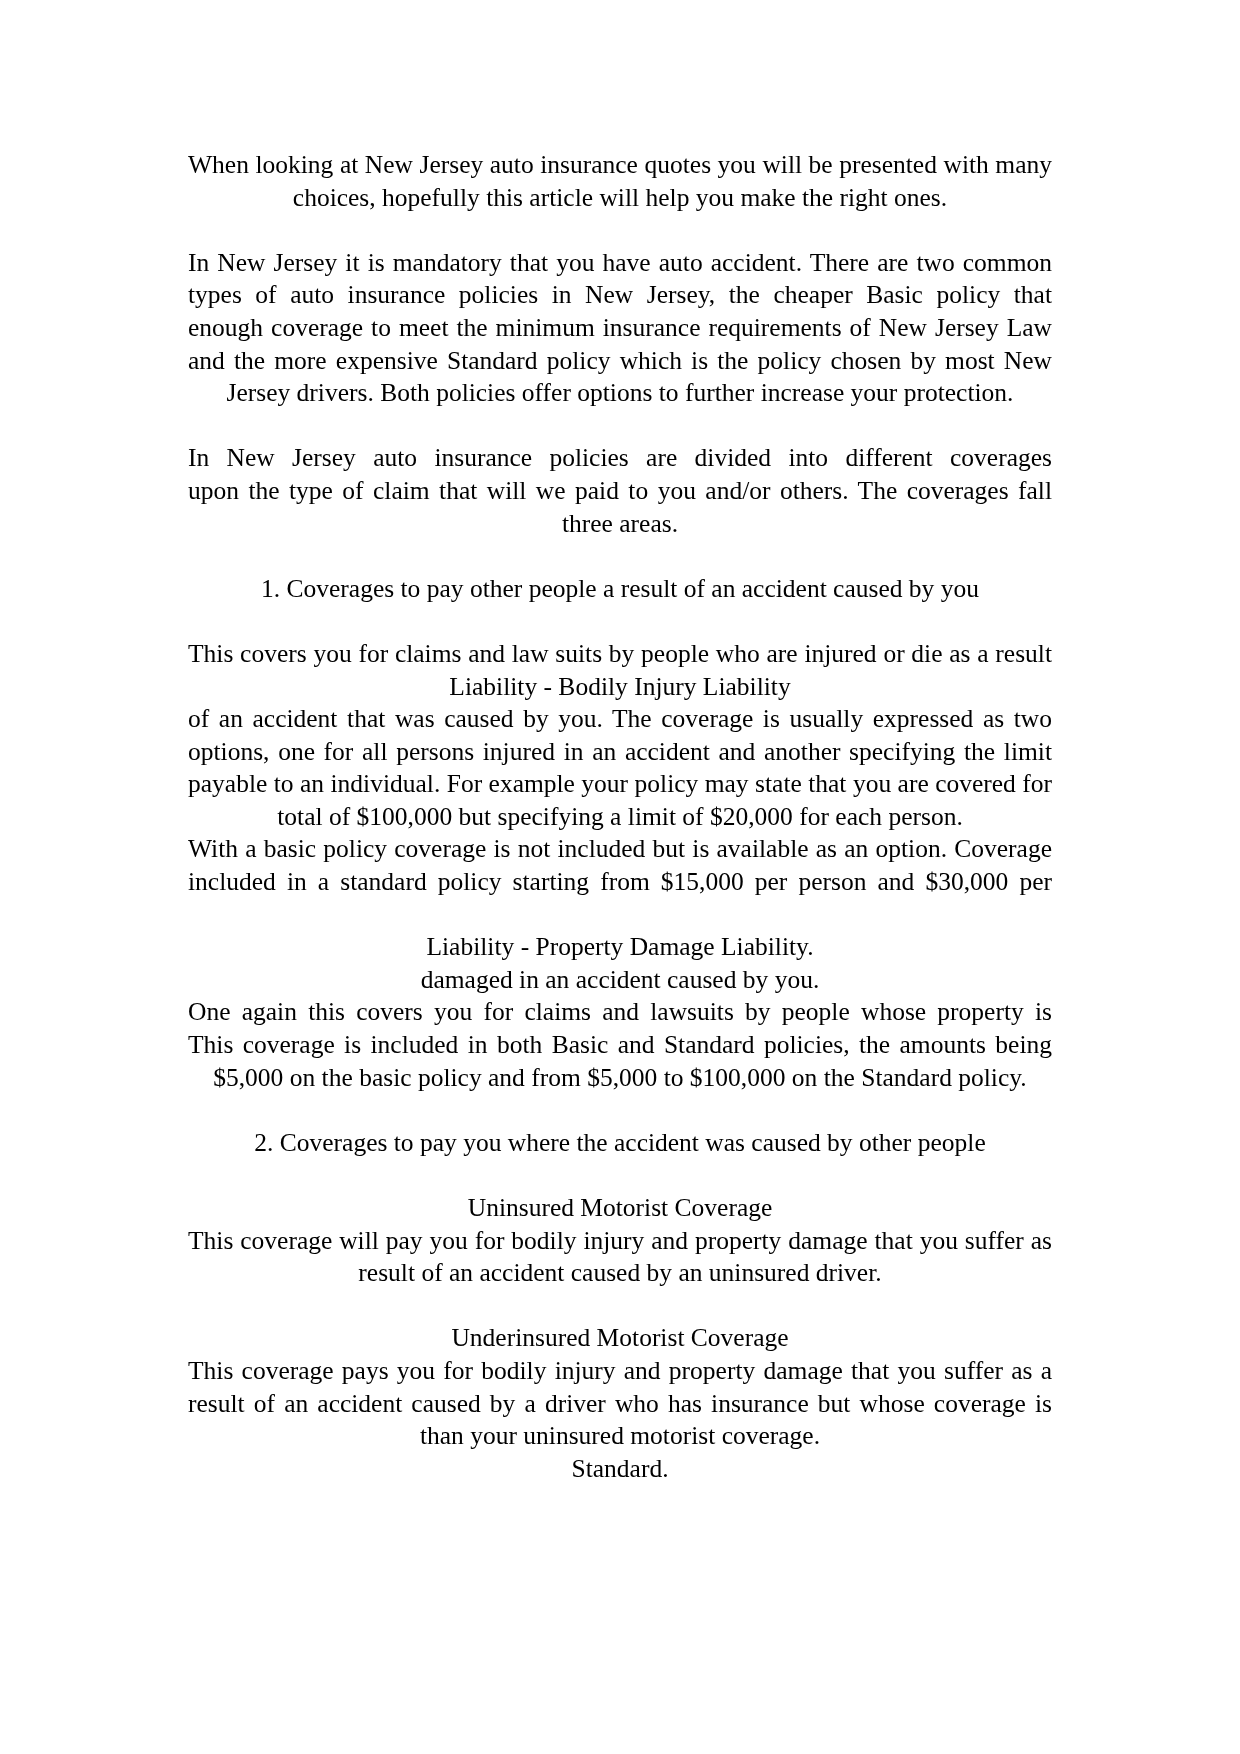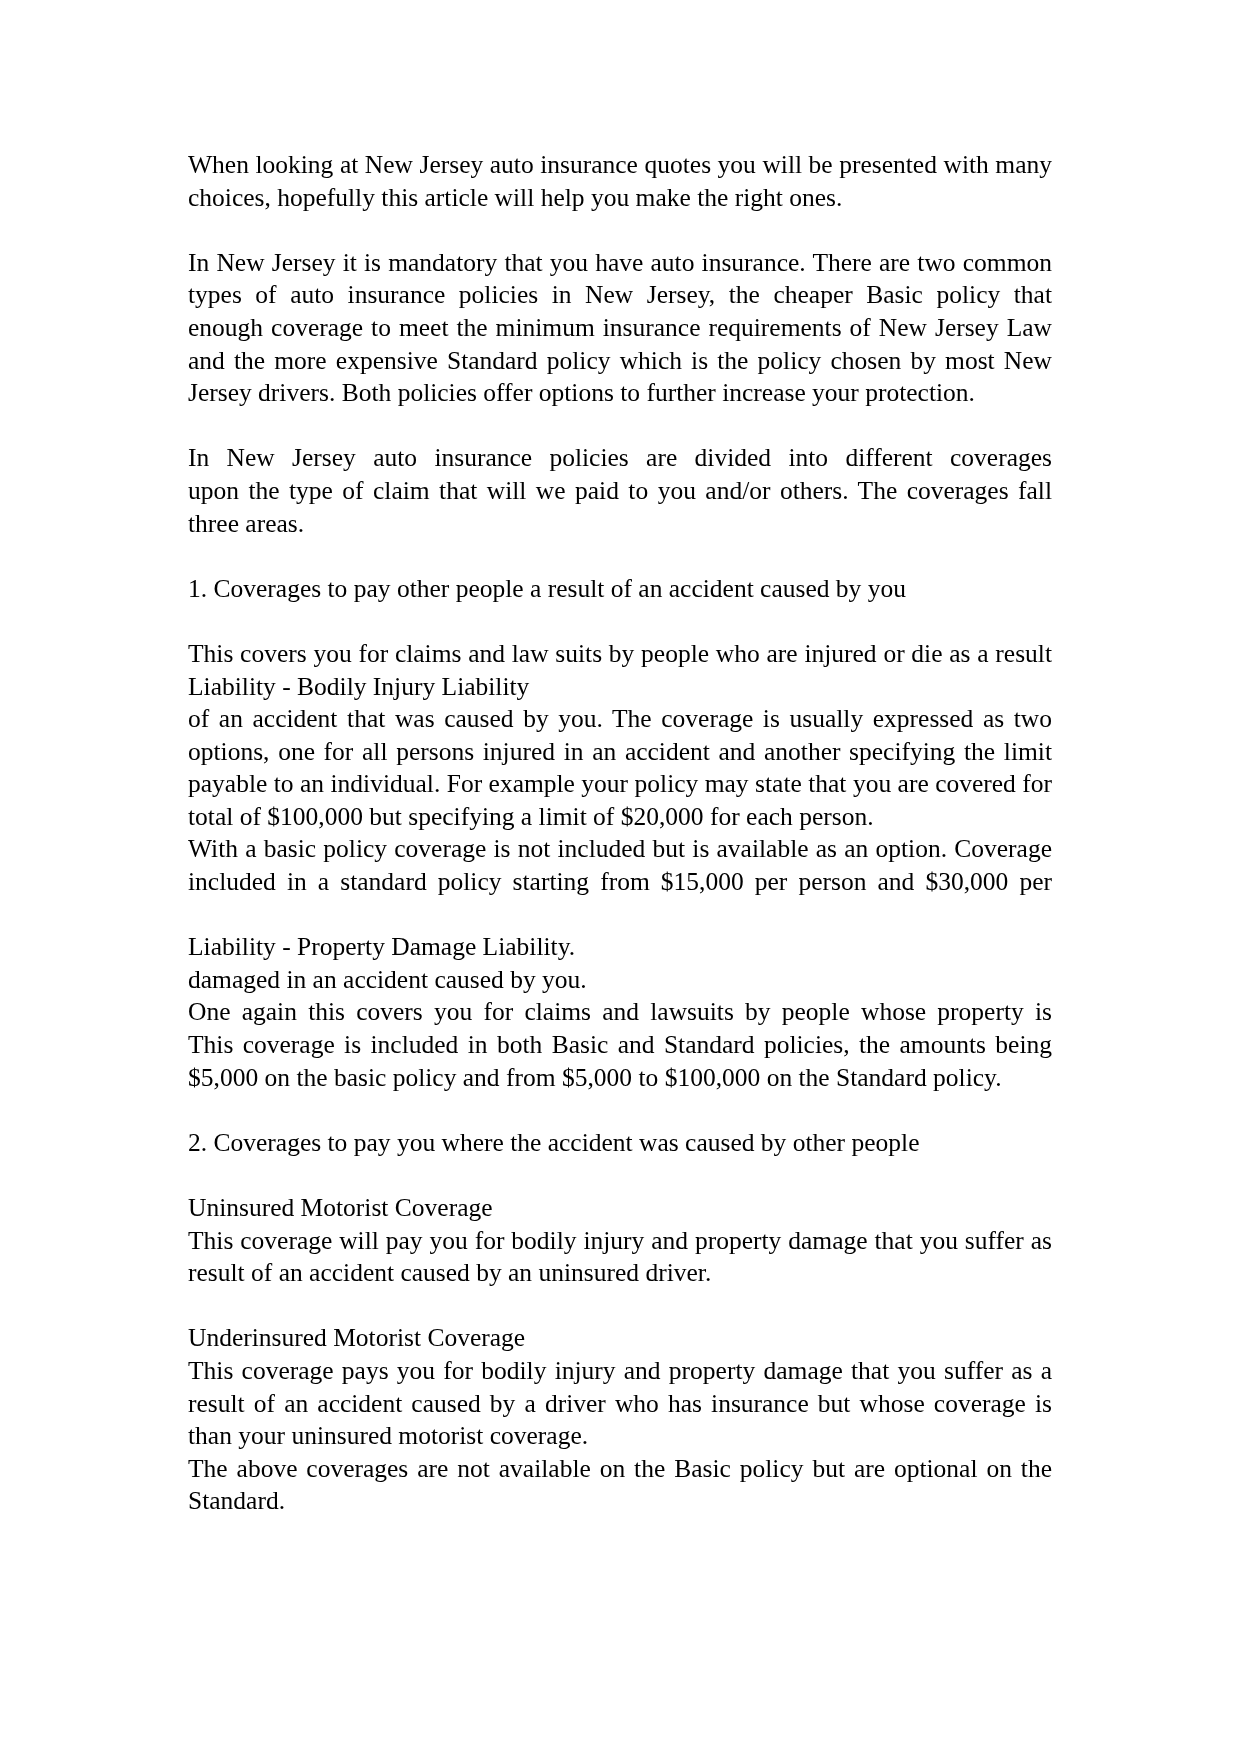--- a/index.html
+++ b/index.html
@@ -41,41 +41,41 @@
       height: 32.6px;
       overflow: visible;
     }
     .line.j {
       text-align: justify;
       text-align-last: justify;
       white-space: normal;
       overflow: hidden;
     }
     .line.l {
-      text-align: left;
+      text-align: center;
     }
     .gap {
       display: block;
       height: 32.6px;
     }
   </style>
 </head>
 <body>
 
 <div class="page">
   <div class="content">
 
     <div class="block">
       <span class="line j">When looking at New Jersey auto insurance quotes you will be presented with many</span>
       <span class="line l">choices, hopefully this article will help you make the right ones.</span>
     </div>
     <span class="gap"></span>
 
     <div class="block">
-      <span class="line j">In New Jersey it is mandatory that you have auto insurance. There are two common</span>
+      <span class="line j">In New Jersey it is mandatory that you have auto accident. There are two common</span>
       <span class="line j">types of auto insurance policies in New Jersey, the cheaper Basic policy that provides</span>
       <span class="line j">enough coverage to meet the minimum insurance requirements of New Jersey Law</span>
       <span class="line j">and the more expensive Standard policy which is the policy chosen by most New</span>
       <span class="line l">Jersey drivers. Both policies offer options to further increase your protection.</span>
     </div>
     <span class="gap"></span>
 
     <div class="block">
       <span class="line j">In New Jersey auto insurance policies are divided into different coverages depending</span>
       <span class="line j">upon the type of claim that will we paid to you and/or others. The coverages fall into</span>
@@ -119,18 +119,17 @@
       <span class="line j">This coverage will pay you for bodily injury and property damage that you suffer as a</span>
       <span class="line l">result of an accident caused by an uninsured driver.</span>
     </div>
     <span class="gap"></span>
 
     <div class="block">
       <span class="line l">Underinsured Motorist Coverage</span>
       <span class="line j">This coverage pays you for bodily injury and property damage that you suffer as a</span>
       <span class="line j">result of an accident caused by a driver who has insurance but whose coverage is less</span>
       <span class="line l">than your uninsured motorist coverage.</span>
-      <span class="line j">The above coverages are not available on the Basic policy but are optional on the</span>
       <span class="line l">Standard.</span>
     </div>
 
   </div>
 </div>
 
 </body></html>

